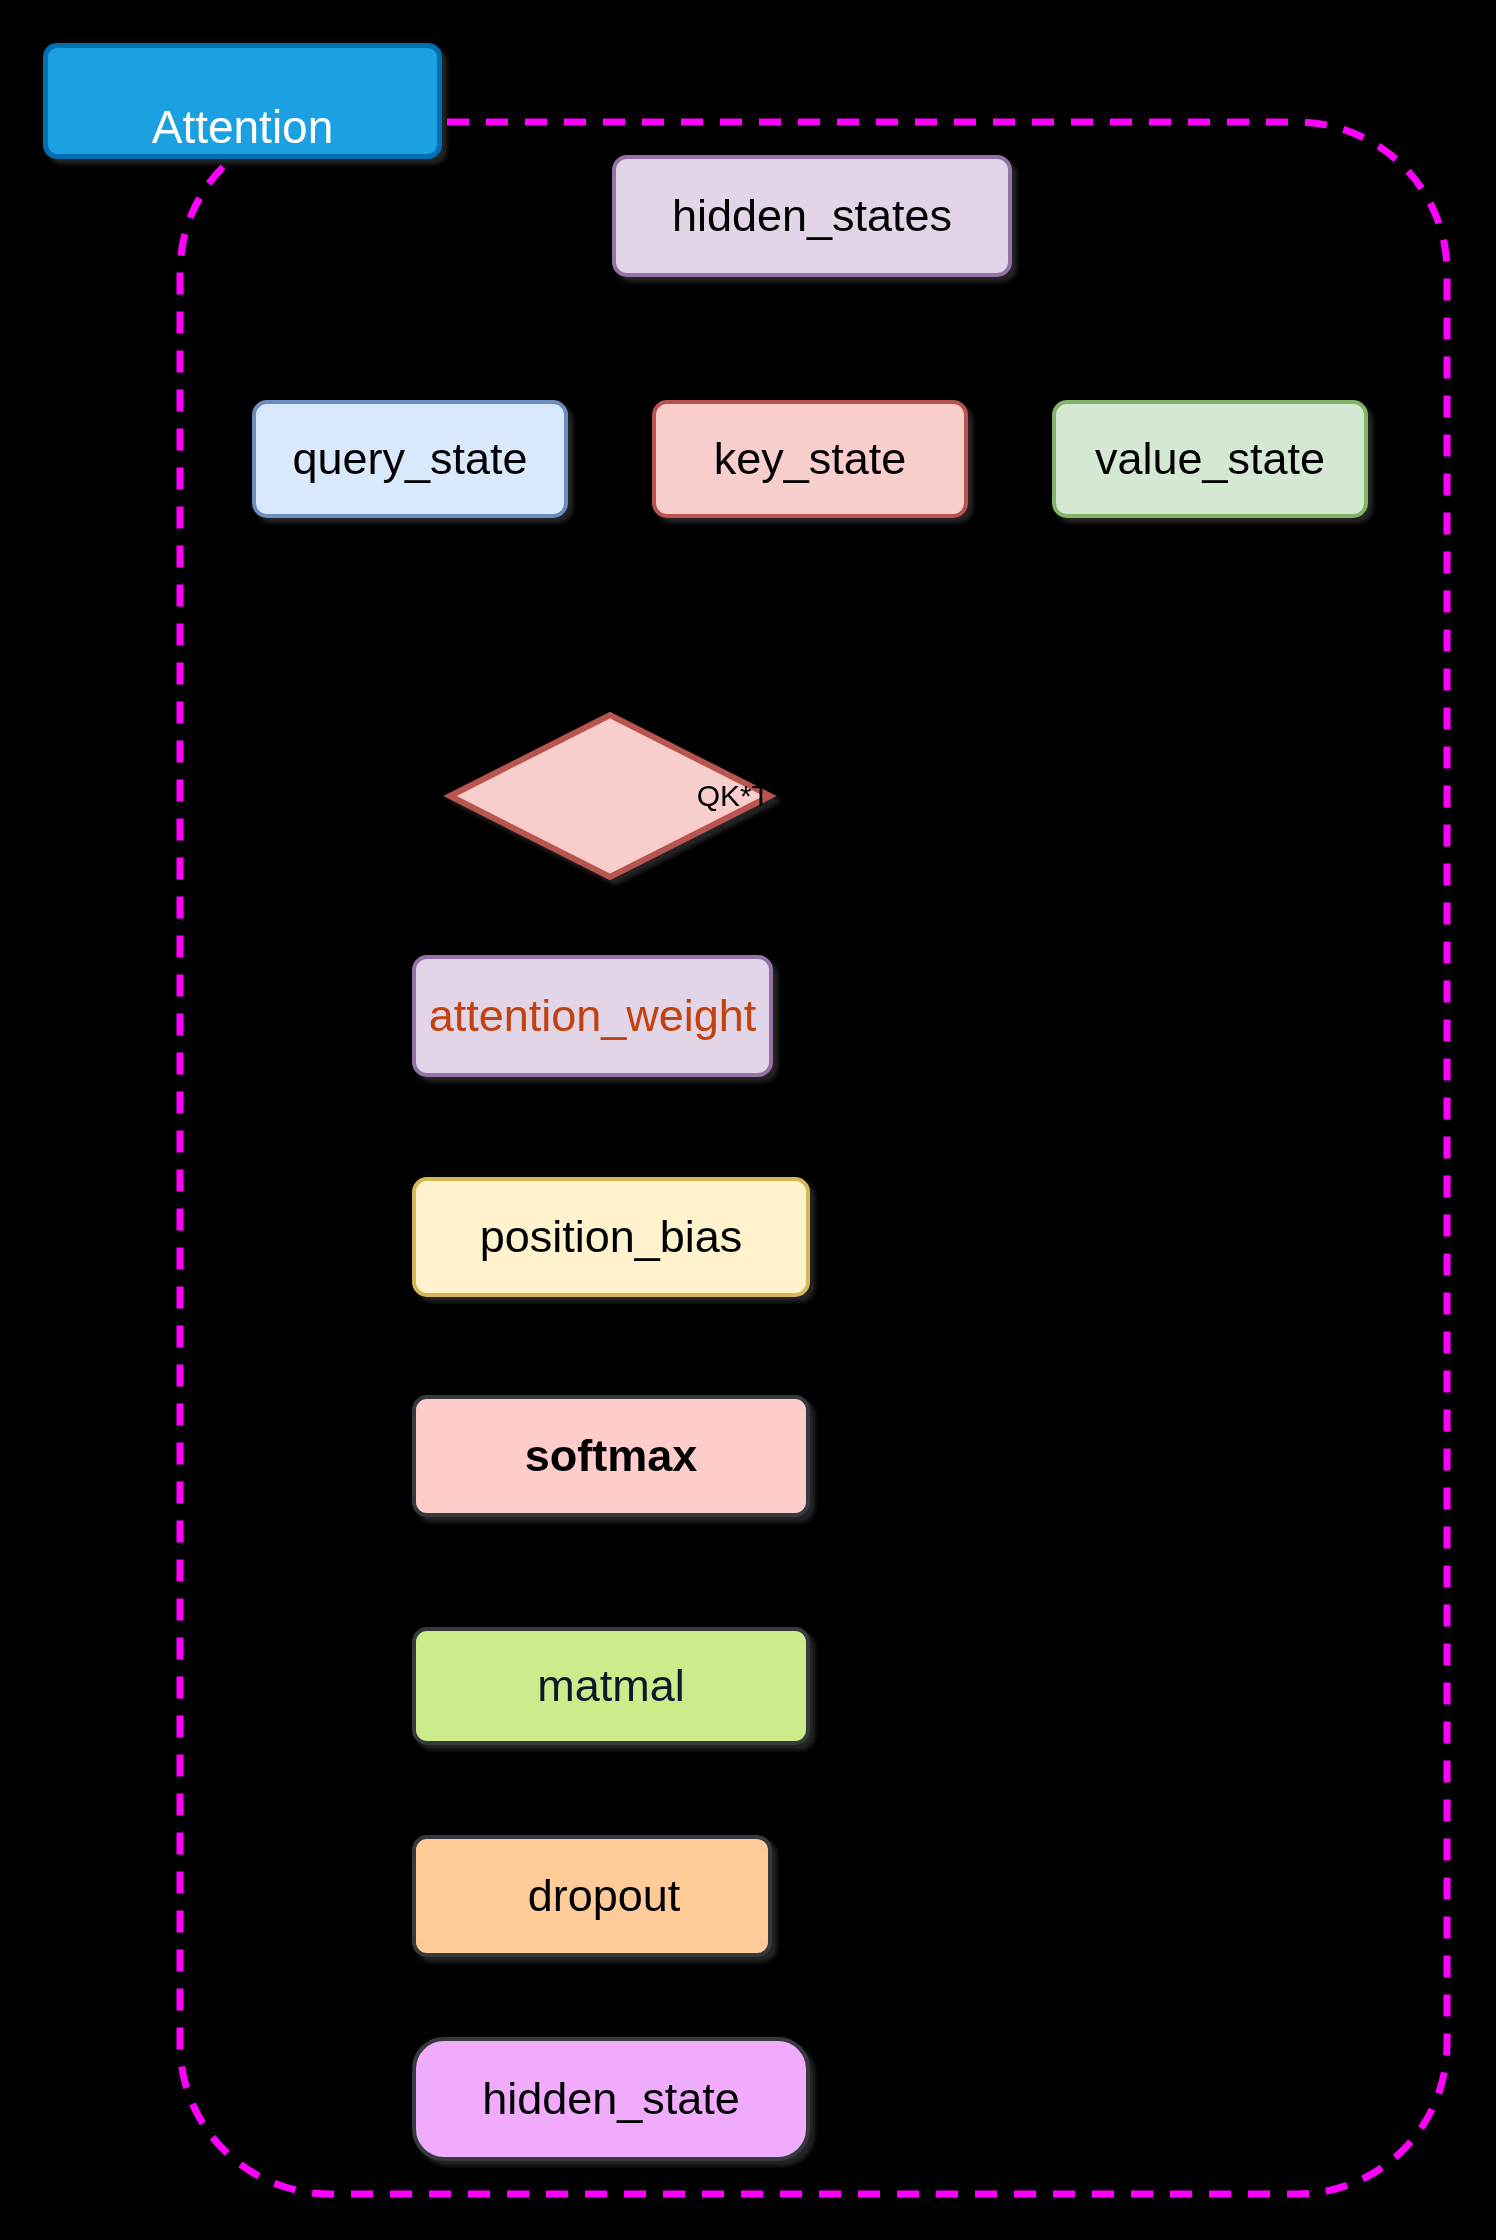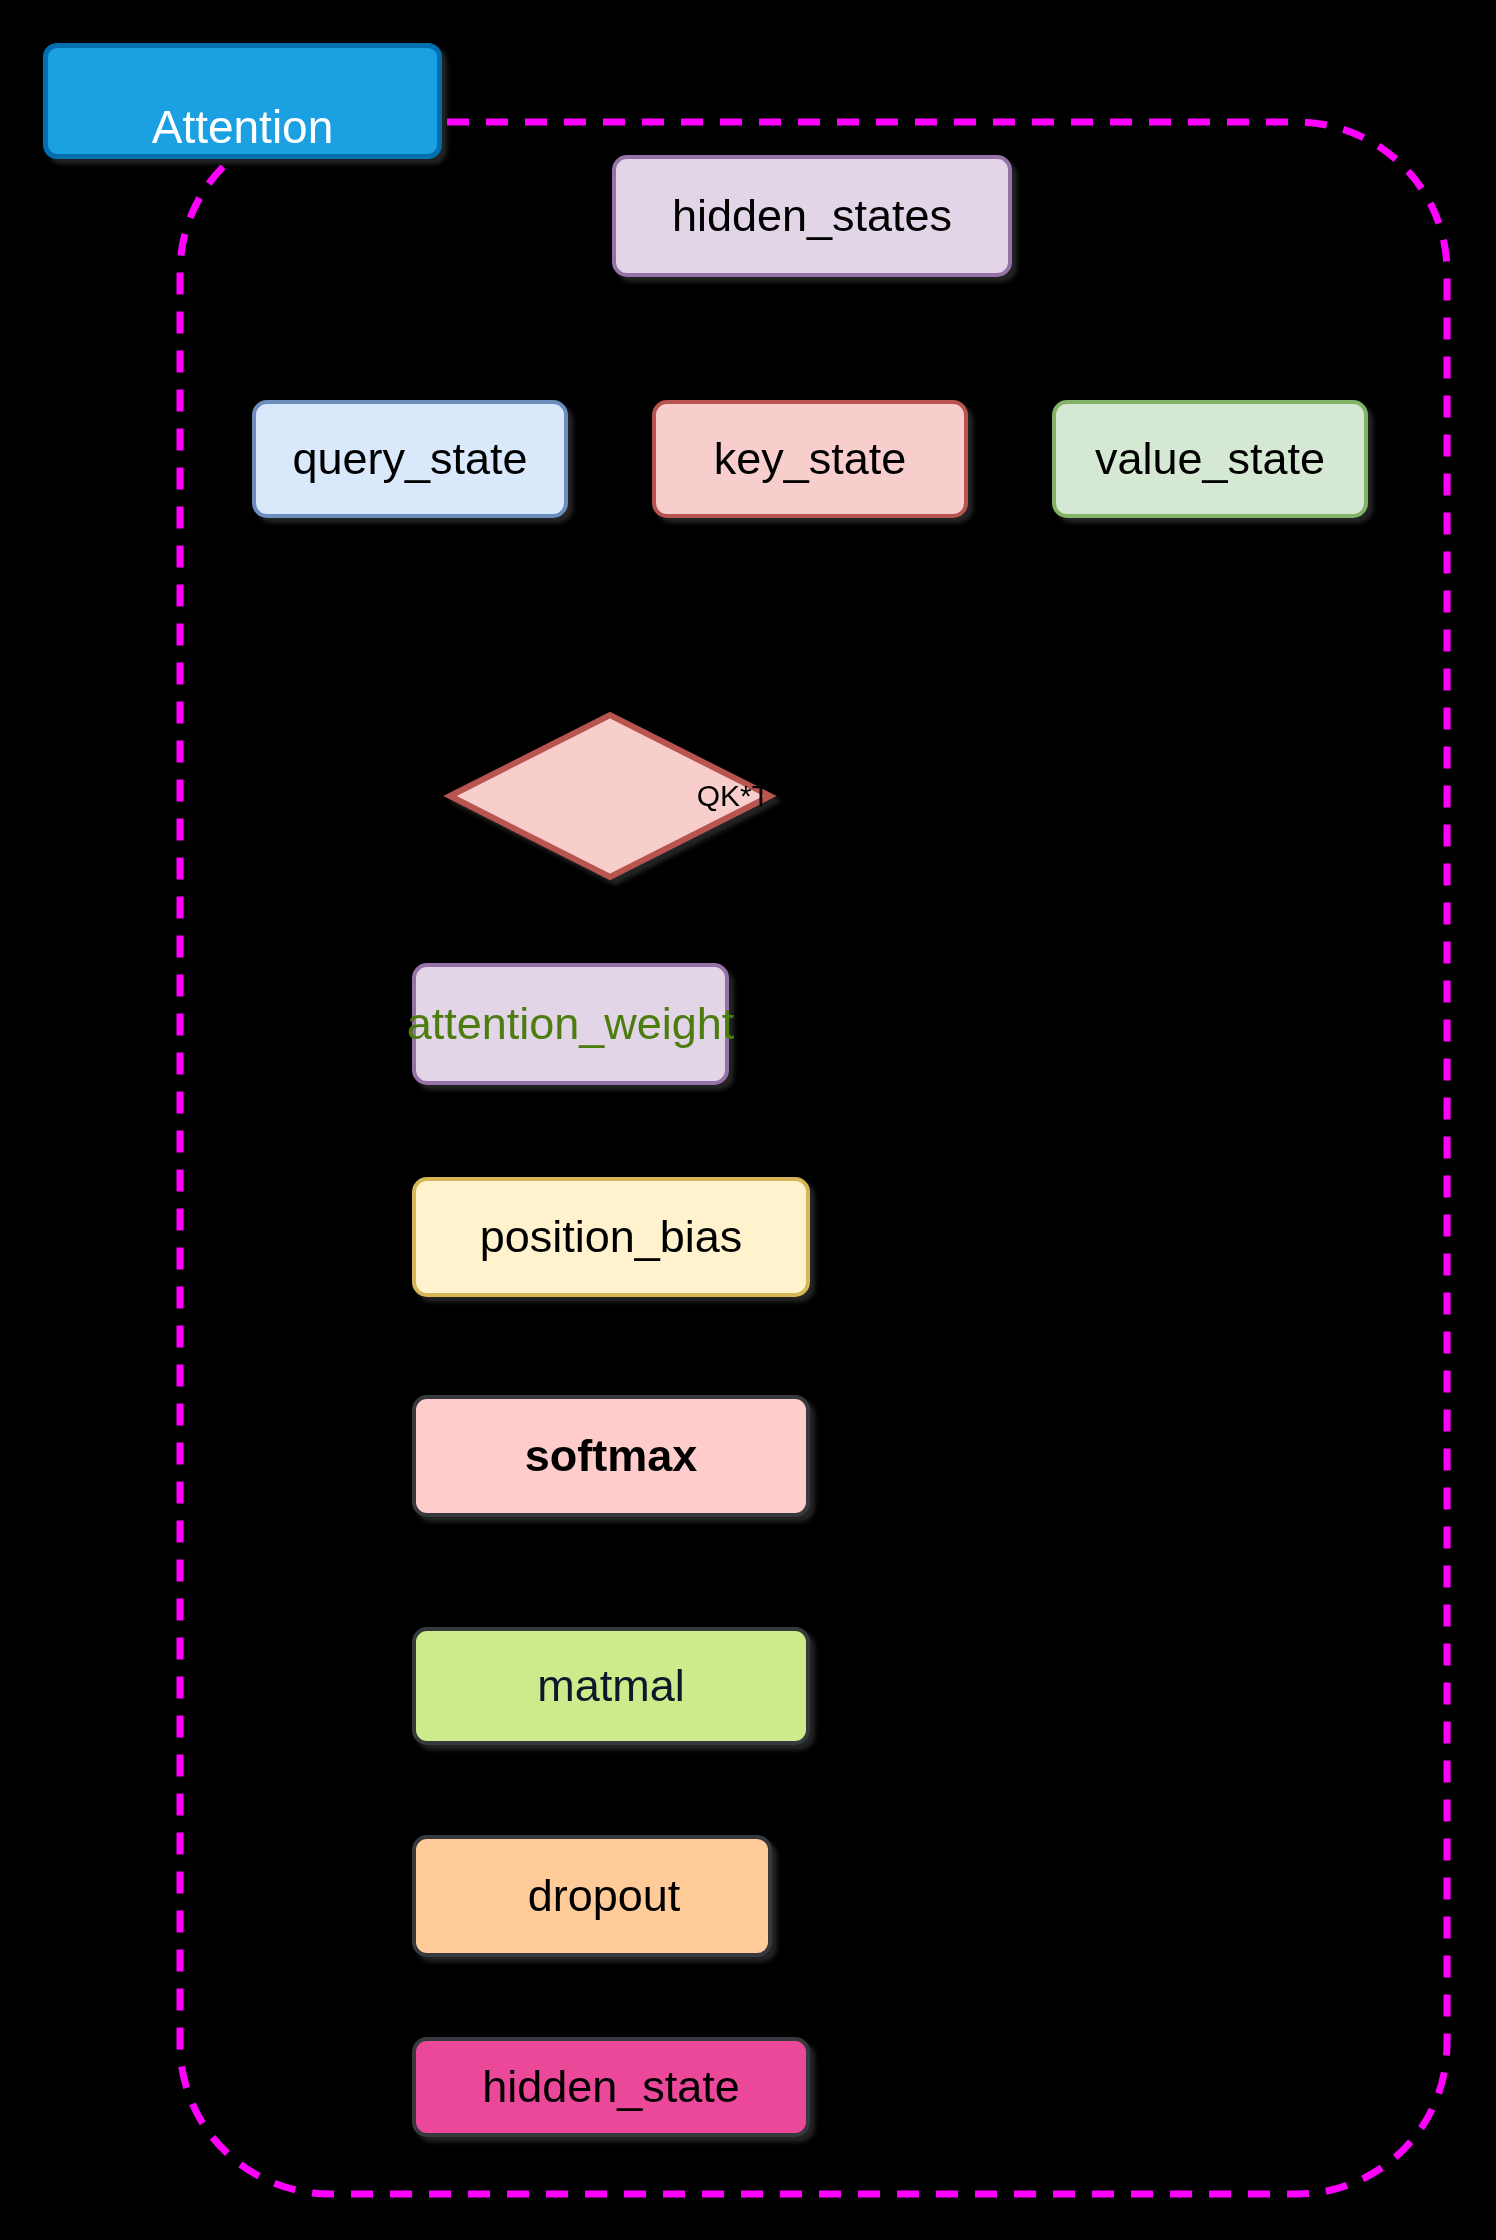--- a/index.html
+++ b/index.html
@@ -88,37 +88,37 @@
   </div>
 
   <div class="node" style="left: 1052px; top: 400px; width: 316px; height: 118px; background: rgb(213, 232, 212); border-color: rgb(130, 179, 102); color: rgb(0, 0, 0);">
     <span>value_state</span>
   </div>
 
   <div class="diamond-label" id="qkt-label" style="left: 450px; top: 715px; width: 320px; height: 162px; color: rgb(0, 0, 0);">
     <span>QK*T</span>
   </div>
 
-  <div class="node" style="left: 412px; top: 955px; width: 317px; height: 122px; background: rgb(225, 213, 231); border-color: rgb(150, 115, 166); color: #4d7c0f; margin-top: 8px;">
+  <div class="node" style="left: 412px; top: 955px; width: 361px; height: 122px; background: rgb(225, 213, 231); border-color: rgb(150, 115, 166); color: #c2410c;">
     <span>attention_weight</span>
   </div>
 
   <div class="node" style="left: 412px; top: 1177px; width: 398px; height: 120px; background: rgb(255, 242, 204); border-color: rgb(214, 182, 86); color: rgb(0, 0, 0);">
     <span>position_bias</span>
   </div>
 
   <div class="node" style="left: 412px; top: 1395px; width: 398px; height: 122px; background: rgb(255, 204, 204); border-color: rgb(54, 57, 61); color: rgb(0, 0, 0); font-weight: bold;">
     <span>softmax</span>
   </div>
 
   <div class="node" style="left: 412px; top: 1627px; width: 398px; height: 118px; background: rgb(205, 235, 139); border-color: rgb(54, 57, 61); color: #0f172a;">
     <span>matmal</span>
   </div>
 
   <div class="node" style="left: 412px; top: 1835px; width: 360px; height: 122px; background: rgb(255, 204, 153); border-color: rgb(54, 57, 61); color: rgb(0, 0, 0); padding-left: 24px;">
     <span>dropout</span>
   </div>
 
-  <div class="node" style="left: 412px; top: 2037px; width: 398px; height: 100px; background: #ec4899; border-color: rgb(54, 57, 61); color: rgb(0, 0, 0);">
+  <div class="node" style="left: 412px; top: 2037px; width: 398px; height: 124px; background: #f0abfc; border-color: rgb(54, 57, 61); color: rgb(0, 0, 0); border-radius: 32px;">
     <span>hidden_state</span>
   </div>
 
 </div>
 
 </body></html>

